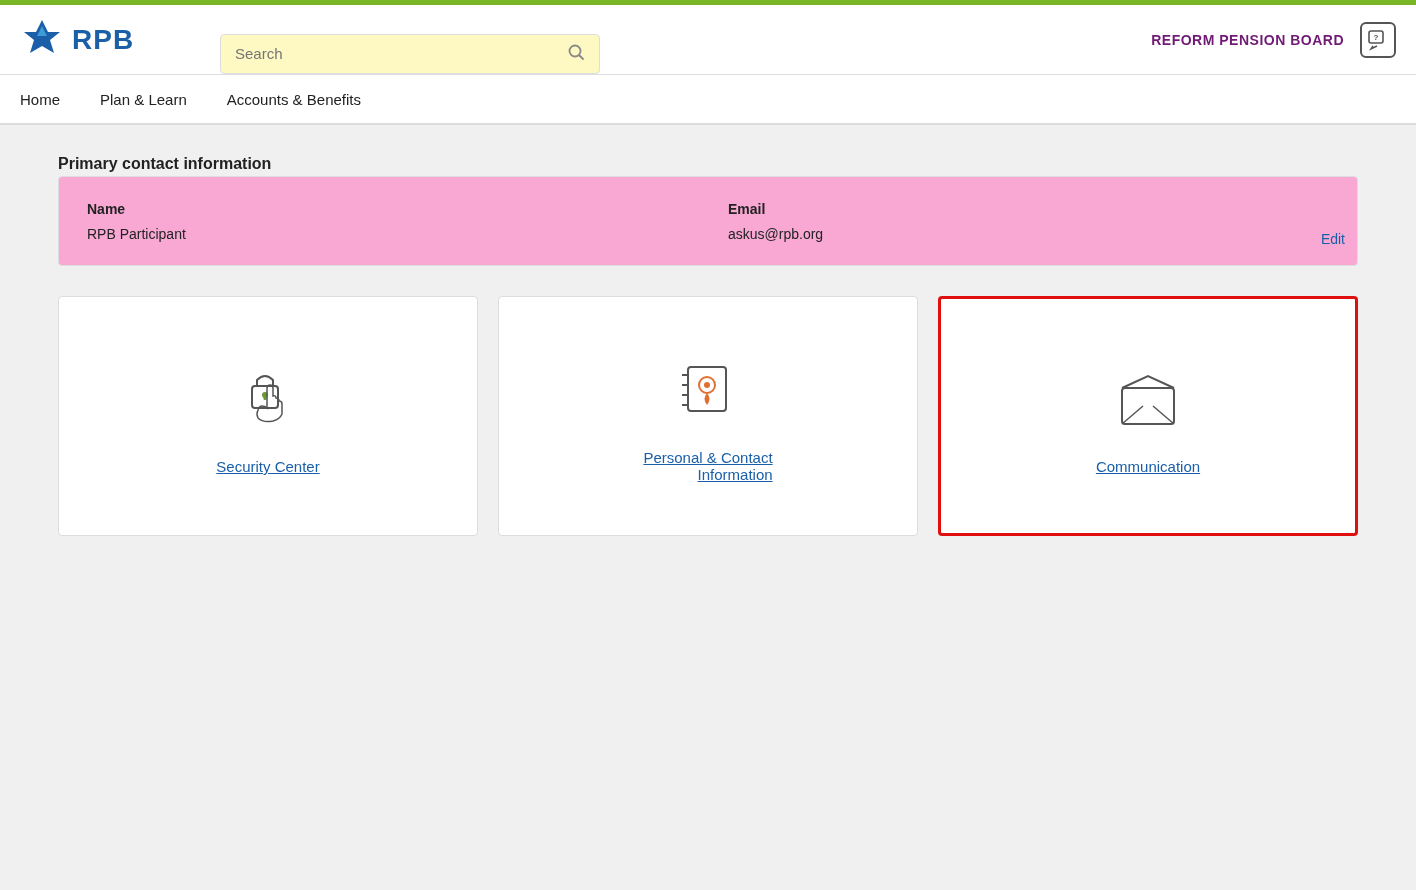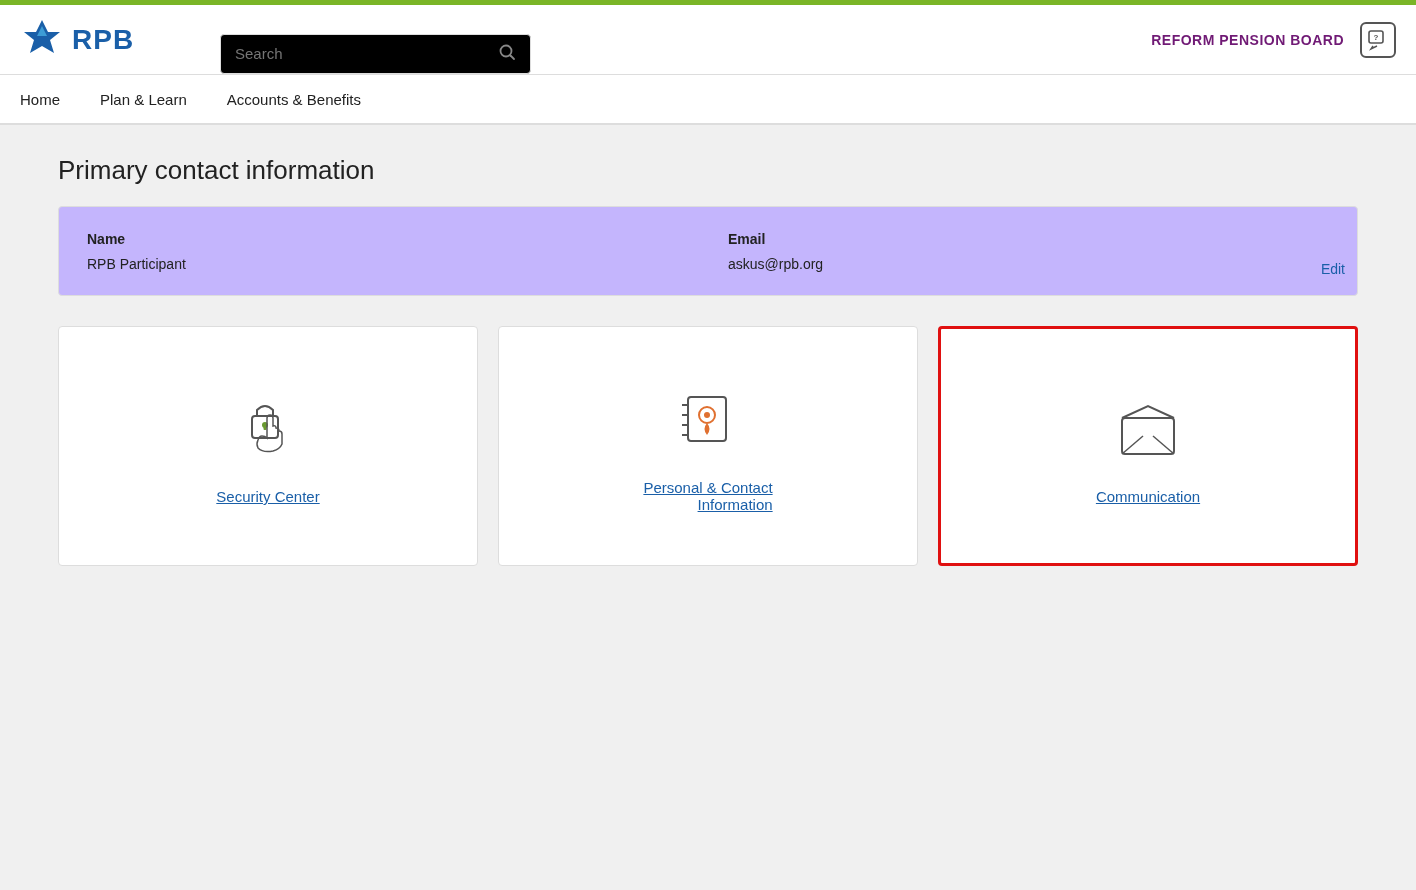--- a/index.html
+++ b/index.html
@@ -33,25 +33,25 @@
     }
     .logo-text {
       font-size: 28px;
       font-weight: bold;
       color: #1a5fa8;
       letter-spacing: 1px;
     }
     .search-bar {
       display: flex;
       align-items: center;
-      background: #000000;
+      background: #fef9c3;
       border: 1px solid #ddd;
       border-radius: 4px;
       padding: 8px 14px;
-      width: 311px;
+      width: 380px;
       margin-left: 40px;
       margin-top: 28px;
     }
     .search-bar input {
       border: none;
       background: transparent;
       outline: none;
       font-size: 15px;
       color: #888;
       flex: 1;
@@ -104,29 +104,29 @@
       padding-left: 0;
     }
 
     
     .main-content {
       padding: 30px 40px;
       max-width: 1380px;
       margin: 0 auto;
     }
     .page-title {
-      font-size: 26px;
-      font-weight: normal;
-      margin-bottom: 20px;
+      font-size: 16px;
+      font-weight: bold;
+      margin-bottom: 3px;
       color: #222;
     }
 
     
     .contact-card {
-      background: #c4b5fd;
+      background: #f9a8d4;
       border: 1px solid #ddd;
       border-radius: 4px;
       padding: 24px 28px 20px 28px;
       margin-bottom: 30px;
       position: relative;
     }
     .contact-card-grid {
       display: grid;
       grid-template-columns: 1fr 1fr;
       gap: 20px 40px;

